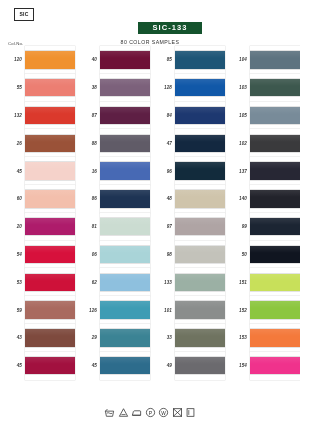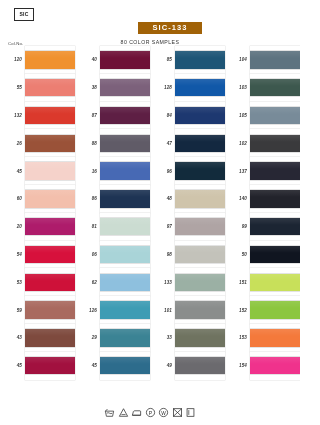--- a/index.html
+++ b/index.html
@@ -39,21 +39,21 @@
   
   .header {
     position: absolute;
     left: 0;
     top: 16px;
     width: 300px;
     text-align: center;
   }
   .title-badge {
     display: inline-block;
-    background: #a16207;
+    background: #14532d;
     color: #ffffff;
     font-size: 7.5px;
     font-weight: bold;
     letter-spacing: 1.1px;
     padding: 2.5px 14px 2.5px 14px;
     line-height: 1;
     margin-left: 40px;
   }
   .subtitle {
     margin-top: 5px;

